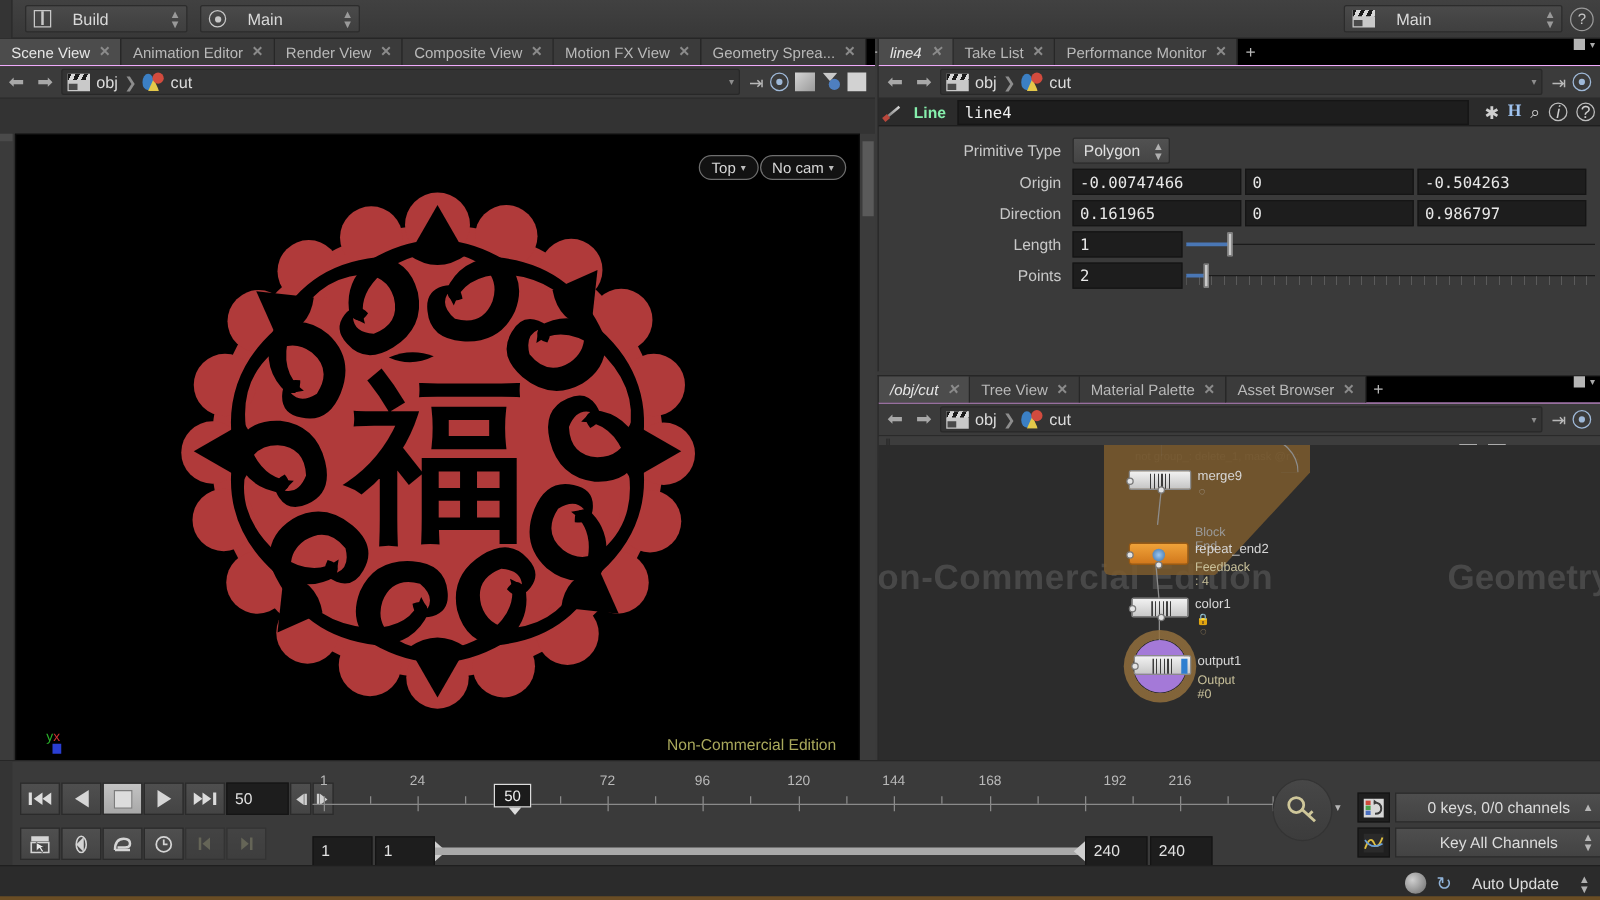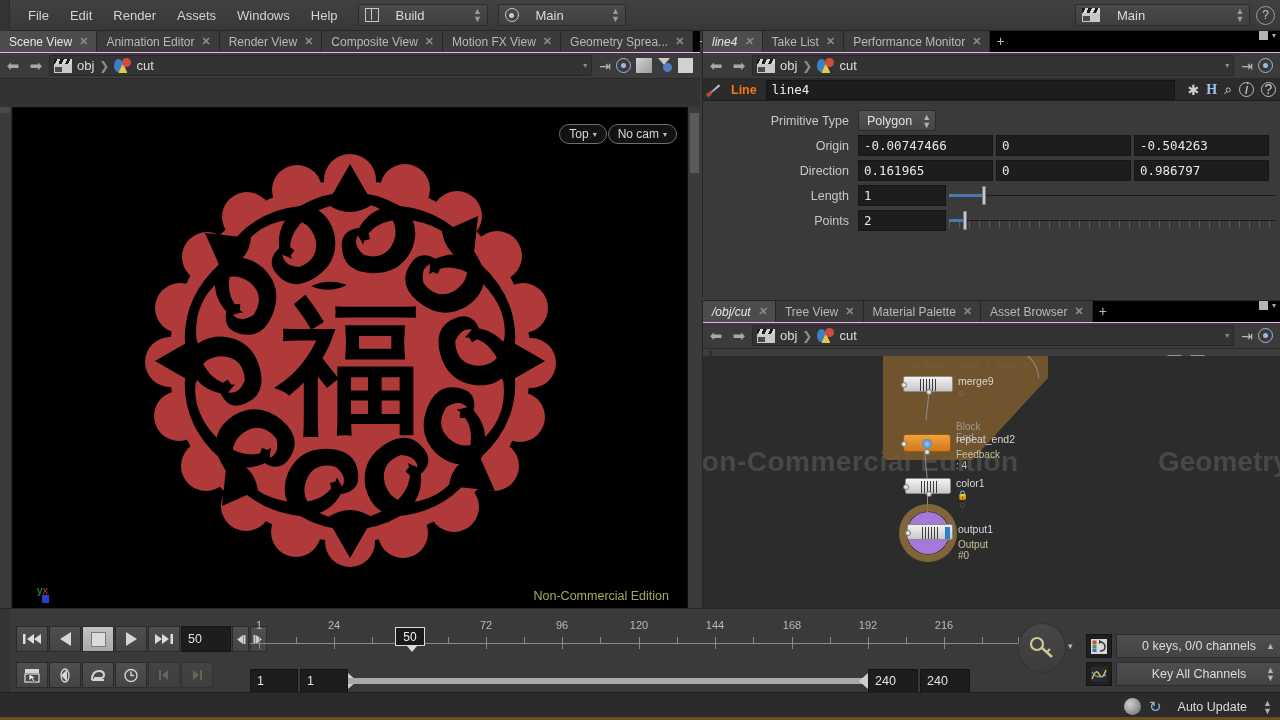--- a/index.html
+++ b/index.html
@@ -113,21 +113,21 @@
               border-left:1px solid #262626; }
   .parm-header {
     display:flex; align-items:center; height:22px; background:#2b2b2b;
     border-bottom:1px solid #1e1e1e; padding:0 4px; gap:7px;
   }
   .line-ico { width:17px;height:15px; position:relative;}
   .line-ico:before { content:""; position:absolute; left:1px; top:12px; width:15px;height:2px;
      background:linear-gradient(90deg,#6d6d6d,#d6d6d6); transform:rotate(-40deg); transform-origin:left;}
   .line-ico:after { content:""; position:absolute; left:0px; top:12px; width:5px;height:4px;
      background:#b9473c; transform:rotate(-40deg); transform-origin:left;}
-  .parm-type { font-weight:bold; font-size:12.5px; color:#f97316; }
+  .parm-type { font-weight:bold; font-size:12.5px; color:#86efac; }
   .parm-name {
     flex:1; height:20px; background:#1d1d1d; border:1px solid #151515;
     font-family:"DejaVu Sans Mono", monospace; font-size:12.5px; color:#efefef;
     display:flex; align-items:center; padding:0 5px; margin-left:2px;
   }
   .ph-icons { display:flex; align-items:center; gap:7px; padding-left:6px; }
   .ph-icons span { color:#cfcfcf; font-size:14px; }
   .ph-icons .hblue { color:#9fc3ef; font-weight:bold; font-family:"Liberation Serif",serif;}
   .circ-i { width:15px;height:15px;border:1.4px solid #bdbdbd;border-radius:50%;
     font-size:10px; line-height:12px; text-align:center; font-style:italic; }
@@ -249,28 +249,20 @@
   .sb-stripe { position:absolute; left:0; bottom:0; width:1280px; height:3px; background:#6a4d24;}
   .dim { color:#6f6f6f; }
 </style>
 </head>
 <body>
 
 <div class="app">
 
   <div class="menubar">
     <div class="mgrip"></div>
-    <div class="menu-items">
-      <div class="menu-item">File</div>
-      <div class="menu-item">Edit</div>
-      <div class="menu-item">Render</div>
-      <div class="menu-item">Assets</div>
-      <div class="menu-item">Windows</div>
-      <div class="menu-item">Help</div>
-    </div>
 
     <div class="combo" style="width:130px;">
       <span style="display:inline-block;width:14px;height:14px;border:1.5px solid #c8c8c8;position:relative;">
         <i style="position:absolute;left:5px;top:0;width:1.5px;height:11px;background:#c8c8c8;"></i>
       </span>
       <span class="lbl">Build</span>
       <span class="spin">▲<br>▼</span>
     </div>
 
     <div class="combo" style="width:128px;">
@@ -906,21 +898,21 @@
 
     <div class="ruler">
       <div class="axis"></div>
       <div class="lbl" style="left:9px;">1</div>
       <div class="lbl" style="left:84px;">24</div>
       <div class="lbl" style="left:236px;">72</div>
       <div class="lbl" style="left:312px;">96</div>
       <div class="lbl" style="left:389px;">120</div>
       <div class="lbl" style="left:465px;">144</div>
       <div class="lbl" style="left:542px;">168</div>
-      <div class="lbl" style="left:618px;">192</div>
+      <div class="lbl" style="left:642px;">192</div>
       <div class="lbl" style="left:694px;">216</div>
 
       <div class="tk" style="left:9px;height:12px;"></div>
       <div class="tk" style="left:46px;height:6px;"></div>
       <div class="tk" style="left:84px;height:12px;"></div>
       <div class="tk" style="left:122px;height:6px;"></div>
       <div class="tk" style="left:160px;height:12px;"></div>
       <div class="tk" style="left:198px;height:6px;"></div>
       <div class="tk" style="left:236px;height:12px;"></div>
       <div class="tk" style="left:274px;height:6px;"></div>

